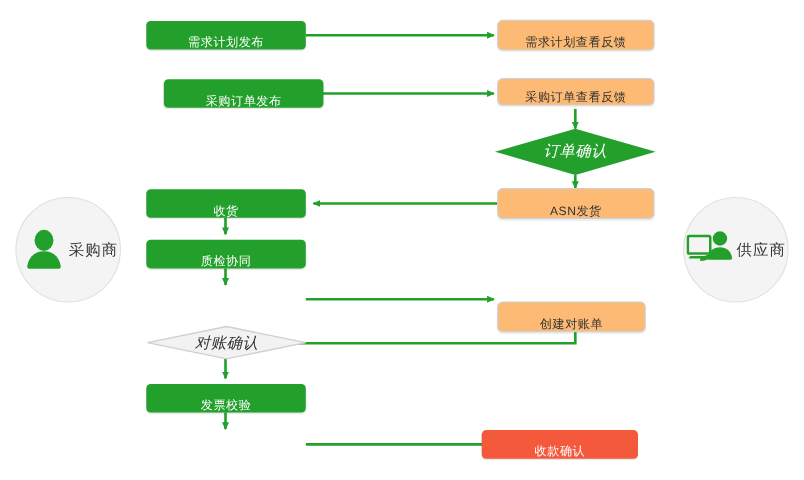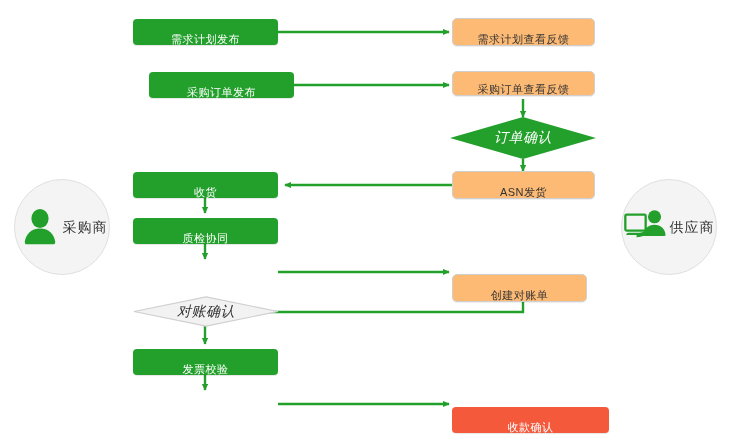--- a/index.html
+++ b/index.html
@@ -225,17 +225,17 @@
       <polygon points="73,0.8 145,15.5 73,30.2 1,15.5" fill="#f2f2f2" stroke="#cfcfcf" stroke-width="1.2"></polygon>
     </svg>
     <span class="dlabel">对账确认</span>
   </div>
 
   <div class="node green" style="left:133px; top:349px; width:145px; height:26px;">
     <span>发票校验</span>
   </div>
 
 
-  <div class="node orange" style="left:452px; top:391px; width:157px; height:26px;margin-top:16px;">
+  <div class="node orange" style="left:438px; top:391px; width:142px; height:26px;">
     <span>收款确认</span>
   </div>
 
 </div>
 
 </body></html>

